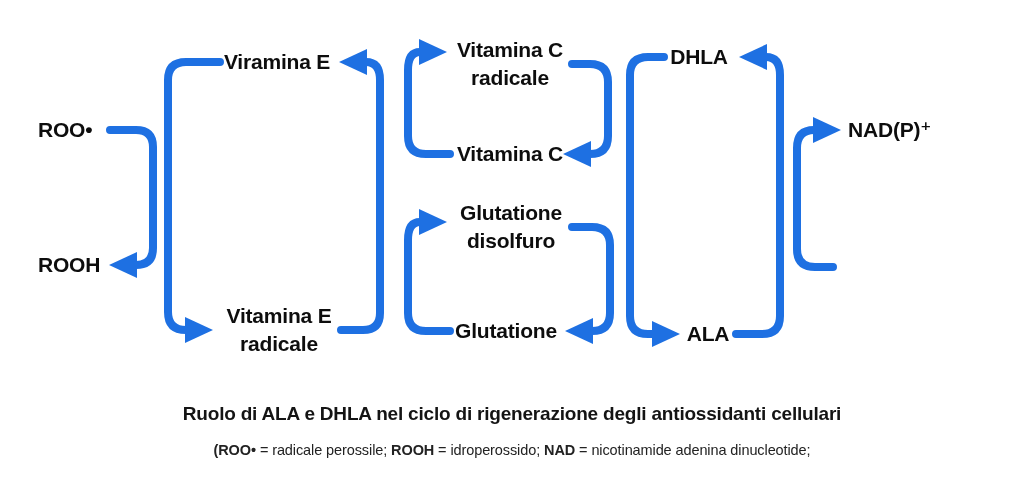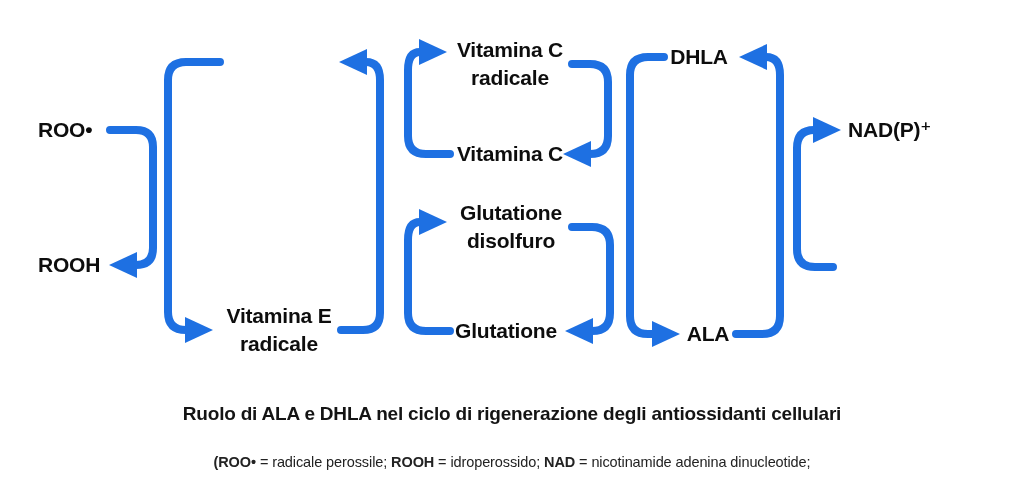--- a/index.html
+++ b/index.html
@@ -14,21 +14,21 @@
     font-size:21px; font-weight:700; color:#0d0d0d; letter-spacing:-0.2px;
     line-height:28px; white-space:pre-line; text-align:center;
   }
   .node.left { transform:translate(0,-50%); text-align:right; }
   .caption {
     position:absolute; left:0; top:403px; width:1024px; text-align:center;
     font-size:19px; font-weight:700; color:#141414; letter-spacing:-0.2px;
   }
   .legend {
     position:absolute; left:0; top:441px; width:1024px; text-align:center;
-    font-size:14.5px; color:#222; line-height:19px; letter-spacing:-0.1px;margin-top:12px;
+    font-size:14.5px; color:#222; line-height:19px; letter-spacing:-0.1px;
   }
   .legend .b { font-weight:700; }
 </style>
 </head>
 <body>
 
 <div class="canvas">
 
   <svg class="arrows" viewBox="0 0 1024 492">
     <defs>
@@ -45,20 +45,21 @@
       <path class="flow" marker-end="url(#arrowhead)" d="M450 331 L426 331 Q408 331 408 313 L408 240 Q408 222 420 222"></path>
       <path class="flow" marker-end="url(#arrowhead)" d="M572 227 L592 227 Q610 227 610 245 L610 313 Q610 331 592 331"></path>
       <path class="flow" marker-end="url(#arrowhead)" d="M664 57 L648 57 Q630 57 630 75 L630 316 Q630 334 648 334 L653 334"></path>
       <path class="flow" marker-end="url(#arrowhead)" d="M736 334 L762 334 Q780 334 780 316 L780 75 Q780 57 766 57"></path>
       <path class="flow" marker-end="url(#arrowhead)" d="M833 267 L815 267 Q797 267 797 249 L797 148 Q797 130 814 130"></path>
     </g>
   </svg>
 
   <div class="node left" style="left:38px; top:130px;">ROO•</div>
   <div class="node left" style="left:38px; top:265px;">ROOH</div>
+  <div class="node" style="left:277px; top:62px;">Viramina E</div>
   <div class="node" style="left:279px; top:330px;">Vitamina E
 radicale</div>
   <div class="node" style="left:510px; top:64px;">Vitamina C
 radicale</div>
   <div class="node" style="left:510px; top:154px;">Vitamina C</div>
   <div class="node" style="left:511px; top:227px;">Glutatione
 disolfuro</div>
   <div class="node" style="left:506px; top:331px;">Glutatione</div>
   <div class="node" style="left:699px; top:57px;">DHLA</div>
   <div class="node" style="left:708px; top:334px;">ALA</div>

